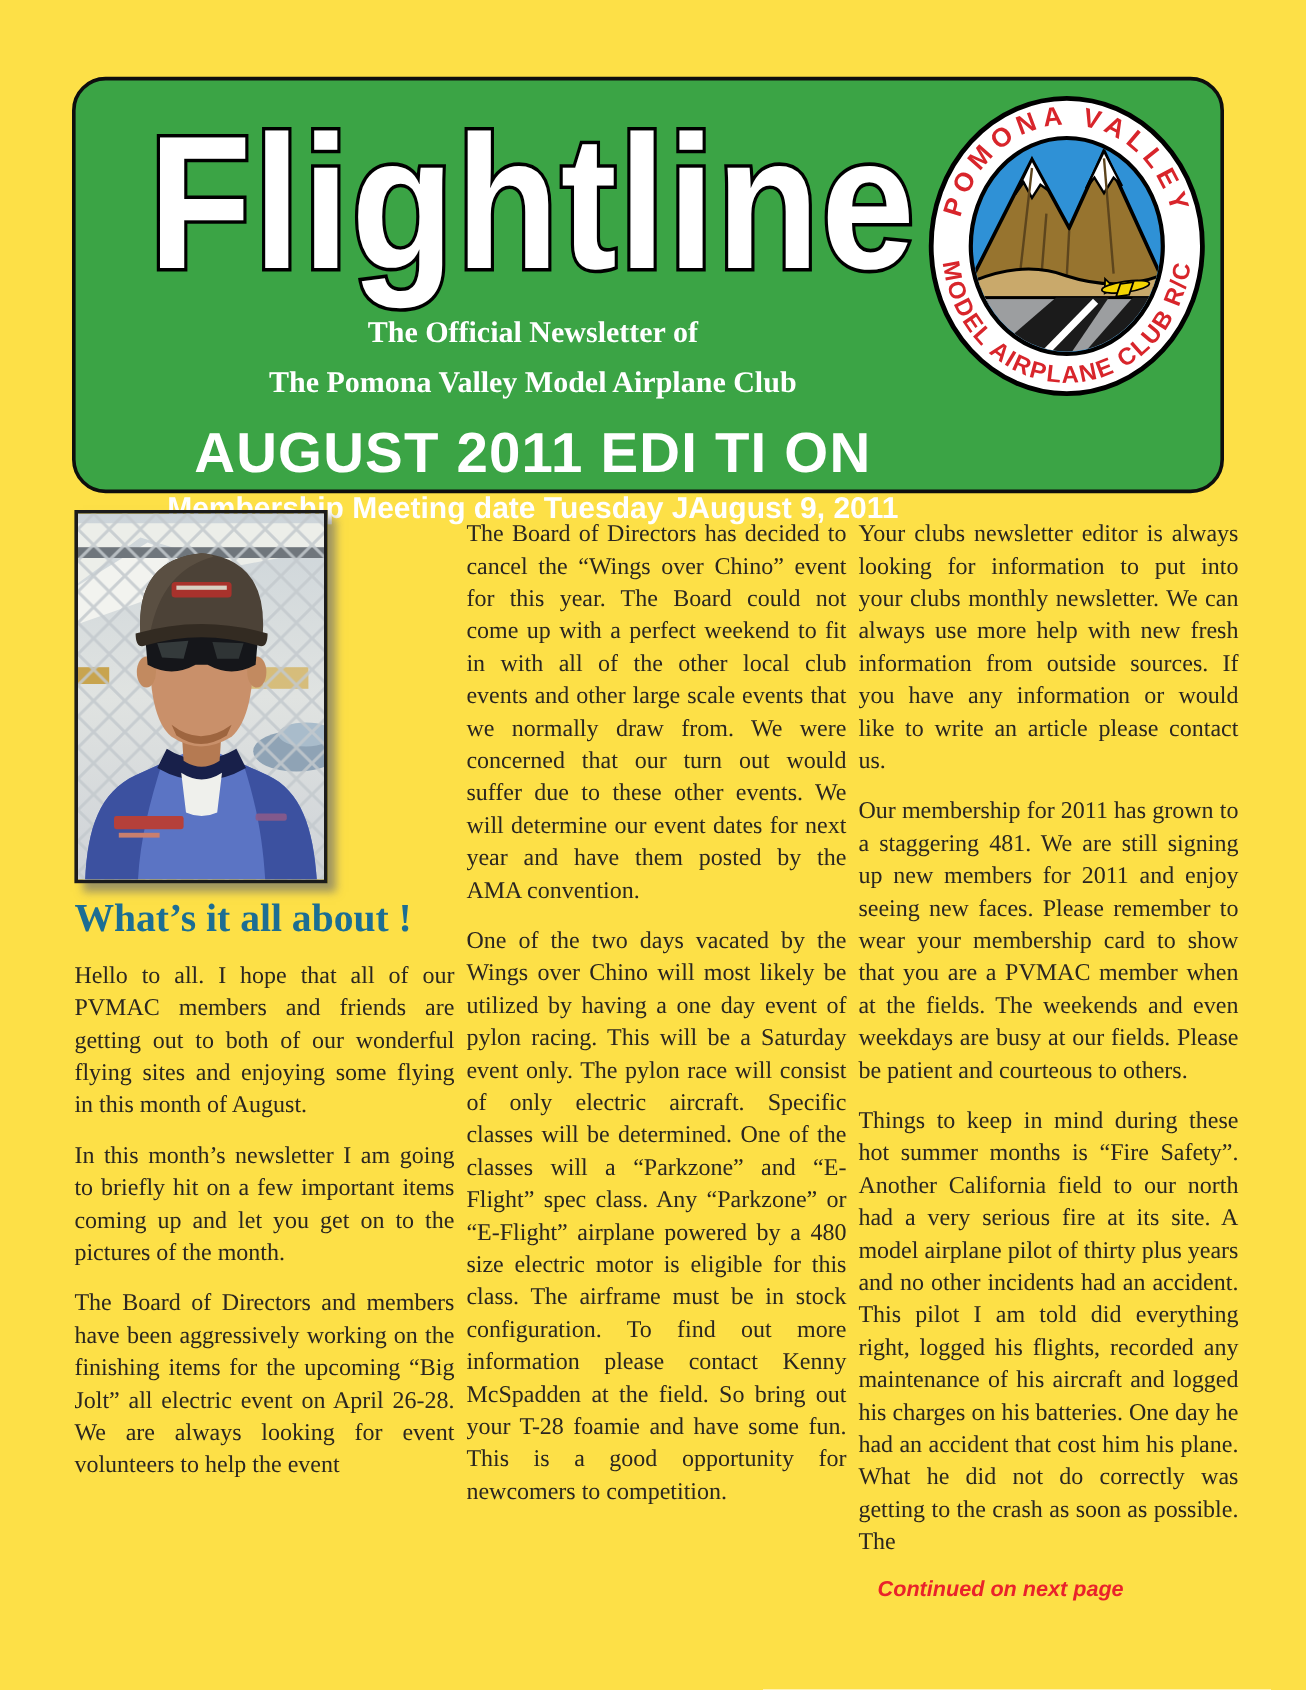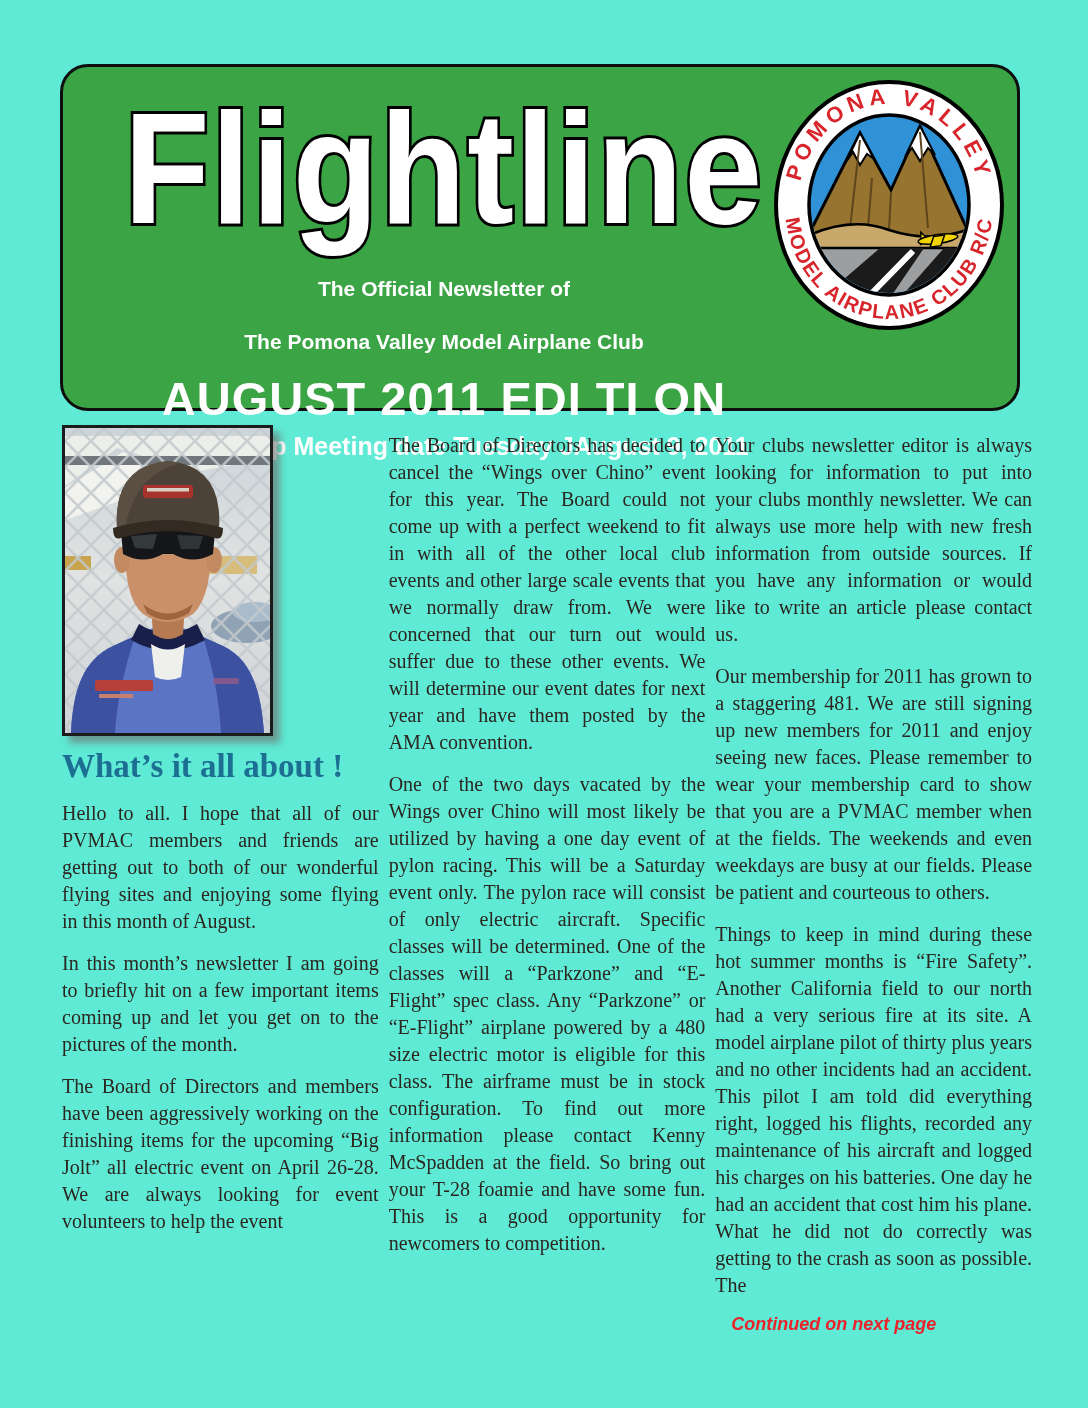--- a/index.html
+++ b/index.html
@@ -1,40 +1,40 @@
 <!DOCTYPE html>
 <html><head>
 <meta charset="utf-8">
 <style>
   html,body { margin:0; padding:0; background:#ffffff; }
   .page {
     position:relative; width:1088px; height:1408px;
-    background:#5eead4; overflow:hidden;
+    background:#fde047; overflow:hidden;
     font-family:"Liberation Serif", serif;
     color:#29241f;
   }
 
   
   .banner {
     position:absolute; left:60px; top:64px; width:960px; height:347px;
     background:#3BA445; border:3px solid #0e0e0e; border-radius:28px;
     box-sizing:border-box;
   }
   .banner-textcol {
     position:absolute; left:0; top:0; width:762px; text-align:center;
   }
   .title-svg { display:block; margin:8px auto 0 auto; overflow:visible; }
   .title-text {
     font-family:"Liberation Sans", sans-serif; font-weight:bold;
     font-size:158px; fill:#ffffff; stroke:#000000; stroke-width:6px;
     paint-order:stroke; letter-spacing:2px;
   }
   .banner-sub {
-    font-family:Liberation Sans, sans-serif; font-weight:bold;
-    color:#ffffff; font-size:21px; line-height:38px; margin-top:15px;
+    font-family:Liberation Serif, serif; font-weight:bold;
+    color:#ffffff; font-size:25px; line-height:38px; margin-top:4px;
   }
   .banner-edition {
     font-family:"Liberation Sans", sans-serif; font-weight:bold;
     color:#ffffff; font-size:47px; line-height:52px; margin-top:12px;
     letter-spacing:1px;
   }
   .banner-meeting {
     font-family:"Liberation Sans", sans-serif; font-weight:bold;
     color:#ffffff; font-size:25px; line-height:36px; margin-top:3px;
   }

